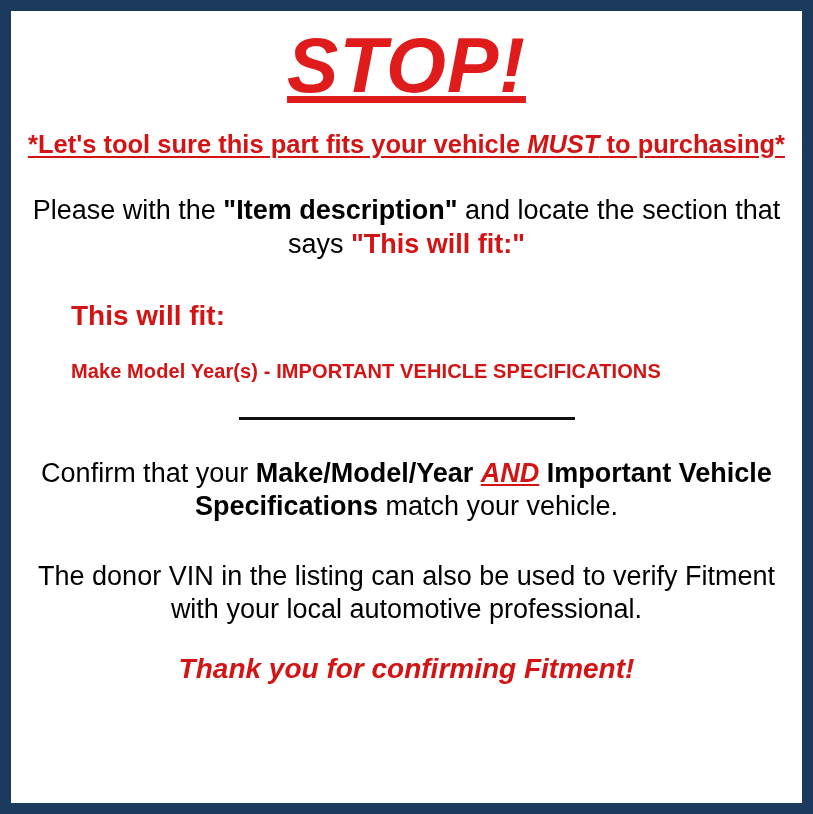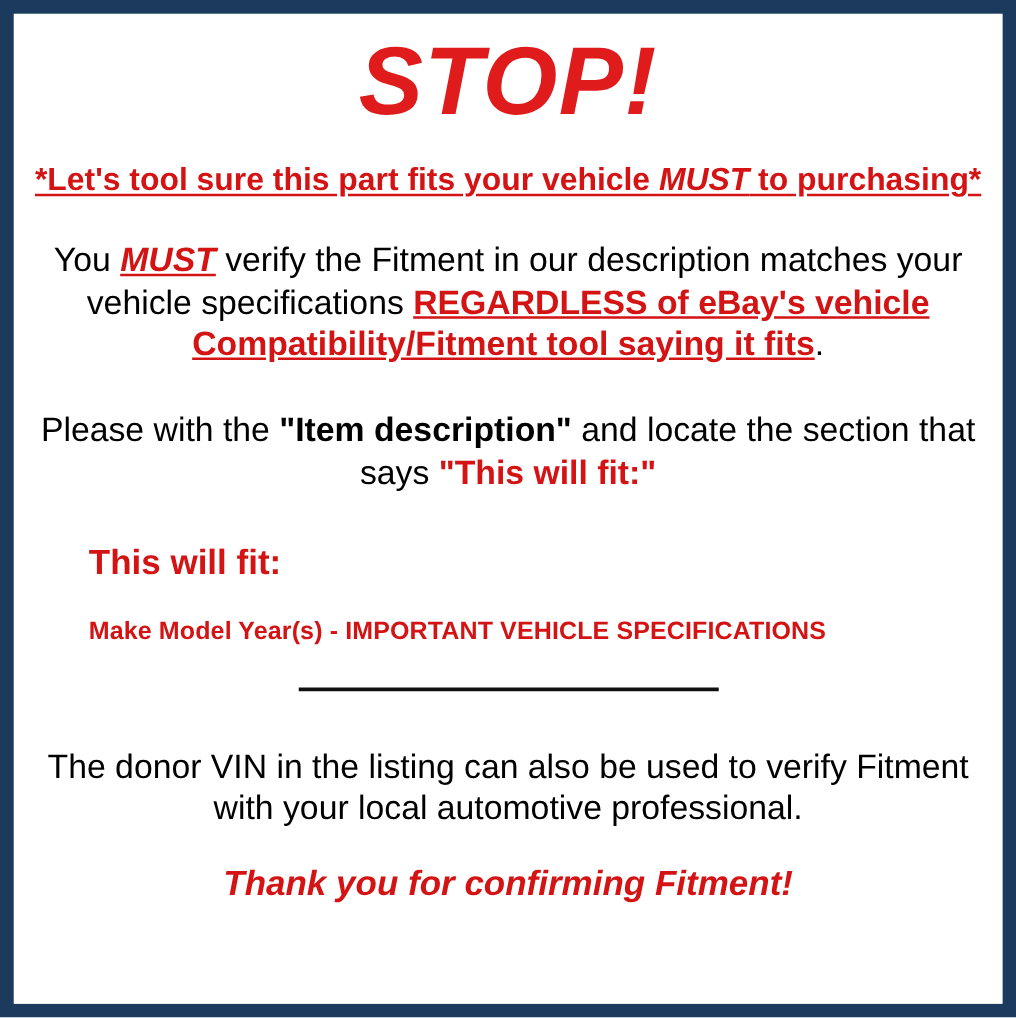--- a/index.html
+++ b/index.html
@@ -35,20 +35,21 @@
   .stop-headline {
     color: #e01b1b;
     font-weight: bold;
     font-style: italic;
     font-size: 77px;
     line-height: 1;
     letter-spacing: 1px;
     padding-top: 16px;
     margin: 0;
     text-align: center;
+    text-decoration: underline;
   }
 
   
   .subtitle {
     color: #d41414;
     font-weight: bold;
     font-size: 25.5px;
     line-height: 1.1;
     text-decoration: underline;
     text-underline-offset: 3px;
@@ -145,36 +146,36 @@
 
 <div id="notice-card">
   <div class="inner">
 
     <div class="stop-headline">STOP!</div>
 
     <div class="subtitle">
       <span>*Let's tool sure this part fits your vehicle </span><span class="ital">MUST</span><span> to purchasing*</span>
     </div>
 
-    <div class="para p1">
-      <span>You </span><span class="redbiu">MUST</span><span> verify the Fitment in our description matches your vehicle specifications </span><span class="redbu">REGARDLESS of eBay's vehicle Compatibility/Fitment tool saying it fits</span><span>.</span>
-    </div>
 
     <div class="para p2">
       <span>Please with the </span><span class="b">"Item description"</span><span> and locate the section that says </span><span class="redb">"This will fit:"</span>
     </div>
 
     <div class="example-block">
       <div class="example-fit">This will fit:</div>
       <div class="example-spec">Make Model Year(s) - IMPORTANT VEHICLE SPECIFICATIONS</div>
     </div>
 
     <div class="divider-wrap">
       <span class="divider"></span>
     </div>
 
+    <div class="para p4">
+      <span>Confirm that your </span><span class="b">Make/Model/Year</span><span> </span><span class="redbiu">AND</span><span> </span><span class="b">Important Vehicle Specifications</span><span> match your vehicle.</span>
+    </div>
 
     <div class="para p5">The donor VIN in the listing can also be used to verify Fitment with your local automotive professional.</div>
 
     <div class="closing">Thank you for confirming Fitment!</div>
 
   </div>
 </div>
 
 </body></html>

